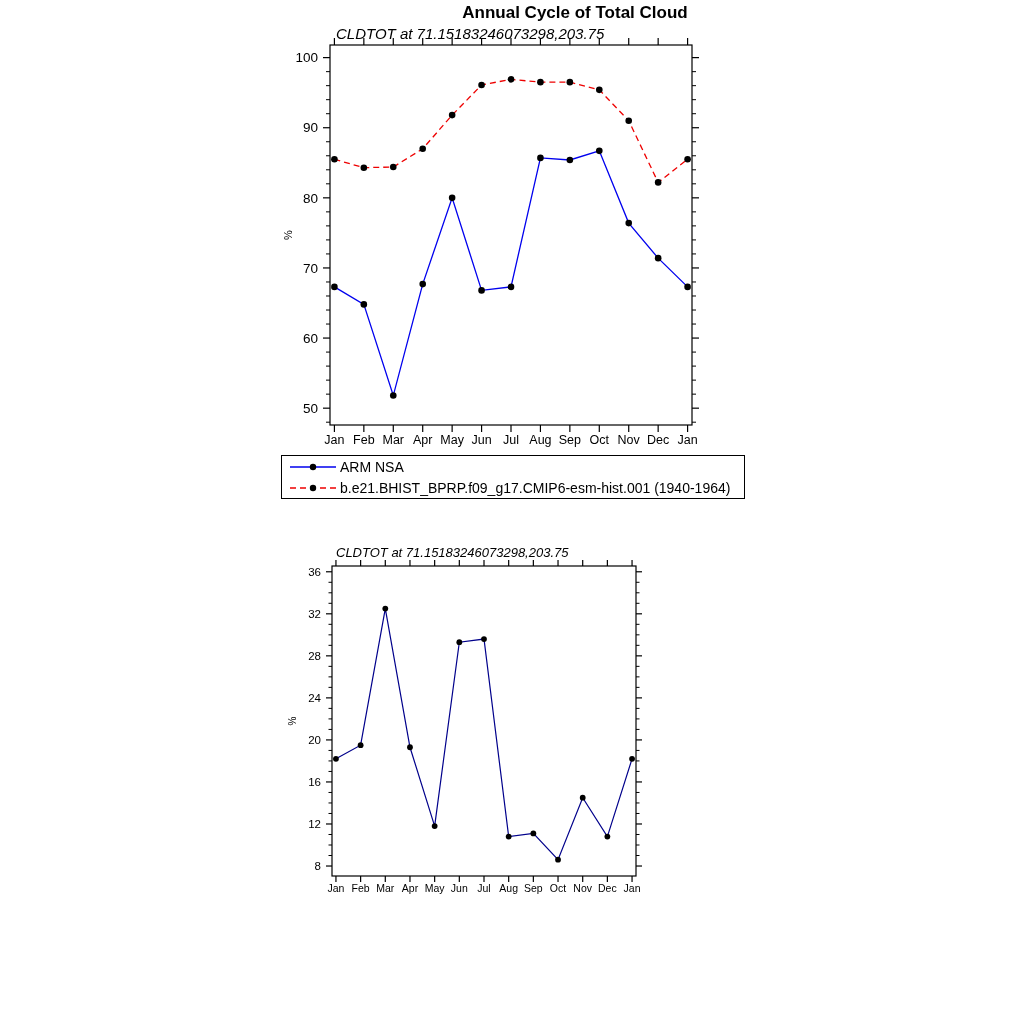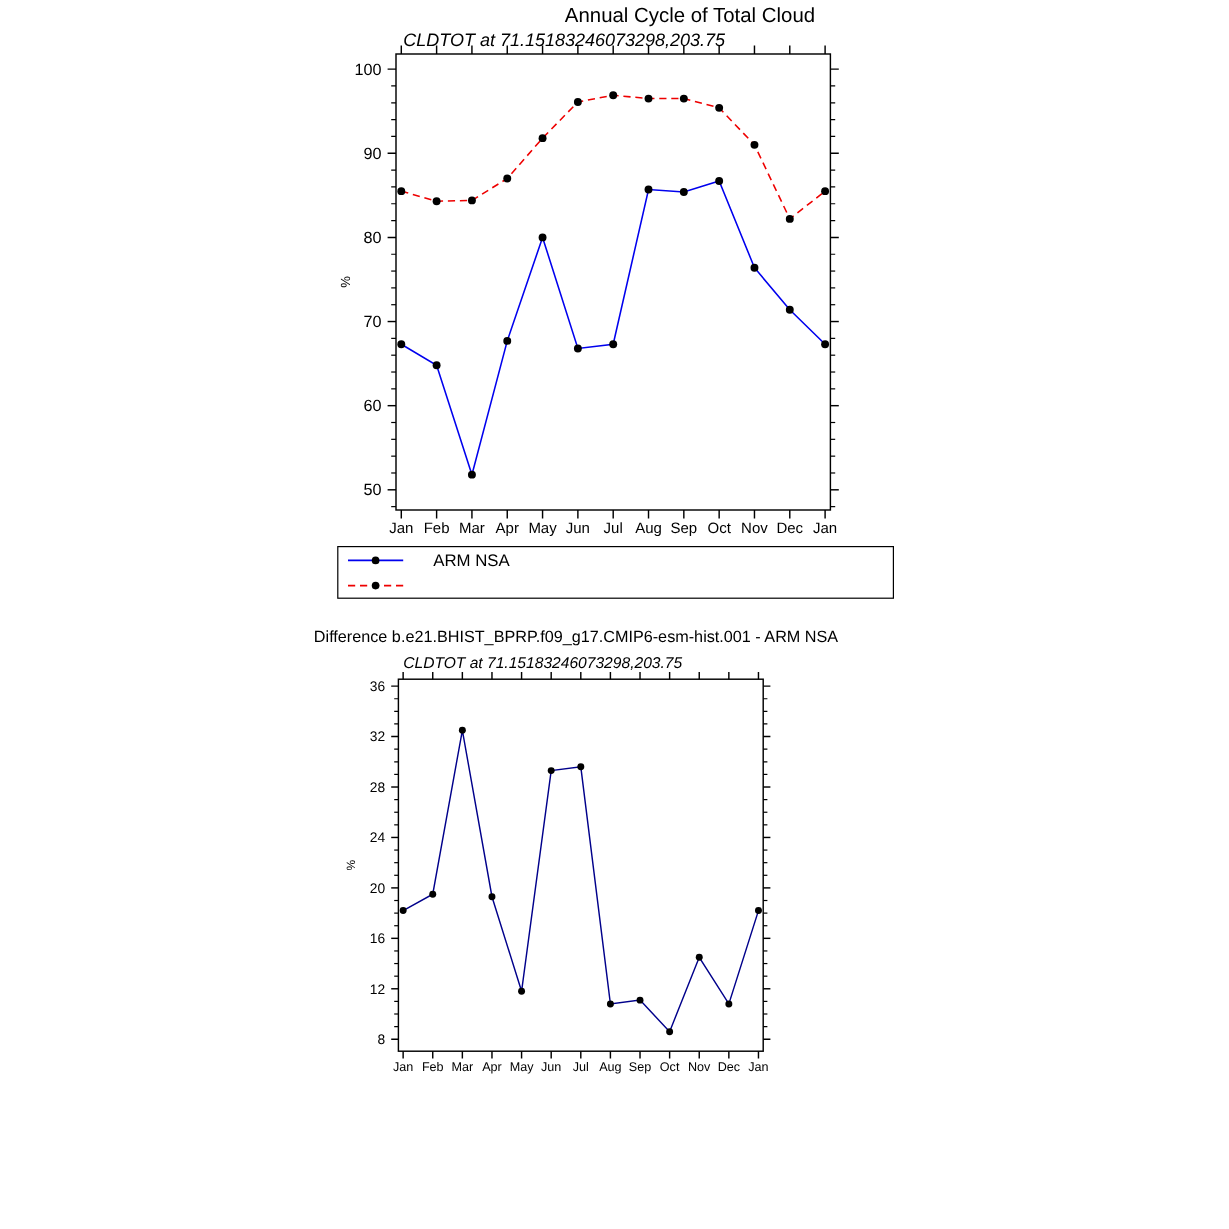--- a/index.html
+++ b/index.html
@@ -1,29 +1,29 @@
 <!DOCTYPE html>
 <html><head>
 <meta charset="utf-8">
 <title>Annual Cycle of Total Cloud</title>
 <style>
   html,body{margin:0;padding:0;}
   body{width:1024px;height:1024px;background:#ffffff;font-family:"Liberation Sans","DejaVu Sans",sans-serif;color:#000;}
   .page{position:relative;width:1024px;height:1024px;background:#ffffff;overflow:hidden;}
   .abs{position:absolute;white-space:nowrap;}
-  .main-title{font-weight:normal;font-size:17px;transform:translateX(-50%);text-align:center;}
+  .main-title{font-weight:bold;font-size:17px;transform:translateX(-50%);text-align:center;}
   .sub-title{font-size:15px;font-style:italic;}
   #chart2-title{font-size:13.5px;}
   #chart2-subtitle{font-size:13px;}
   svg{position:absolute;}
   svg text{font-family:"Liberation Sans","DejaVu Sans",sans-serif;fill:#000;}
   .legend{position:absolute;left:281px;top:455px;width:464px;height:44px;border:1px solid #000;
           box-sizing:border-box;display:flex;flex-direction:column;justify-content:center;background:#fff;}
   .legend-row{display:flex;align-items:center;height:21px;padding-left:5px;}
-  .legend-label{font-size:14px;margin-left:22px;}
+  .legend-label{font-size:14px;margin-left:1px;}
 </style>
 </head>
 <body>
 
 <div class="page">
 
   <div class="abs main-title" id="chart1-title" style="left:575px;top:3px;">Annual Cycle of Total Cloud</div>
   <div class="abs sub-title" id="chart1-subtitle" style="left:336px;top:25px;">CLDTOT at 71.15183246073298,203.75</div>
 
   <svg id="chart1-svg" style="left:270px;top:33px;" width="460" height="420">
@@ -164,24 +164,24 @@
         <line x1="3" y1="8" x2="49" y2="8" stroke-width="1.3" stroke="#0000ee"></line>
         <circle cx="26" cy="8" r="3.2" fill="#000000"></circle>
       </svg>
       <span class="legend-label">ARM NSA</span>
     </div>
     <div class="legend-row">
       <svg class="legend-sample" style="position:static;" width="52" height="16">
         <line x1="3" y1="8" x2="49" y2="8" stroke-width="1.3" stroke="#ee0000" stroke-dasharray="6,4"></line>
         <circle cx="26" cy="8" r="3.2" fill="#000000"></circle>
       </svg>
+      <span class="legend-label">b.e21.BHIST_BPRP.f09_g17.CMIP6-esm-hist.001 (1940-1964)</span>
     </div>
   </div>
 
-  <div class="abs main-title" id="chart2-title" style="left:480px;top:523px;">Difference b.e21.BHIST_BPRP.f09_g17.CMIP6-esm-hist.001 - ARM NSA</div>
   <div class="abs sub-title" id="chart2-subtitle" style="left:336px;top:545px;">CLDTOT at 71.15183246073298,203.75</div>
 
   <svg id="chart2-svg" style="left:270px;top:552px;" width="420" height="350">
       <line x1="58.5" y1="303.5084745762712" x2="62" y2="303.5084745762712" stroke="#000" stroke-width="1"></line>
       <line x1="366" y1="303.5084745762712" x2="369.5" y2="303.5084745762712" stroke="#000" stroke-width="1"></line>
       <line x1="58.5" y1="293" x2="62" y2="293" stroke="#000" stroke-width="1"></line>
       <line x1="366" y1="293" x2="369.5" y2="293" stroke="#000" stroke-width="1"></line>
       <line x1="58.5" y1="282.49152542372883" x2="62" y2="282.49152542372883" stroke="#000" stroke-width="1"></line>
       <line x1="366" y1="282.49152542372883" x2="369.5" y2="282.49152542372883" stroke="#000" stroke-width="1"></line>
       <line x1="58.5" y1="261.47457627118644" x2="62" y2="261.47457627118644" stroke="#000" stroke-width="1"></line>

